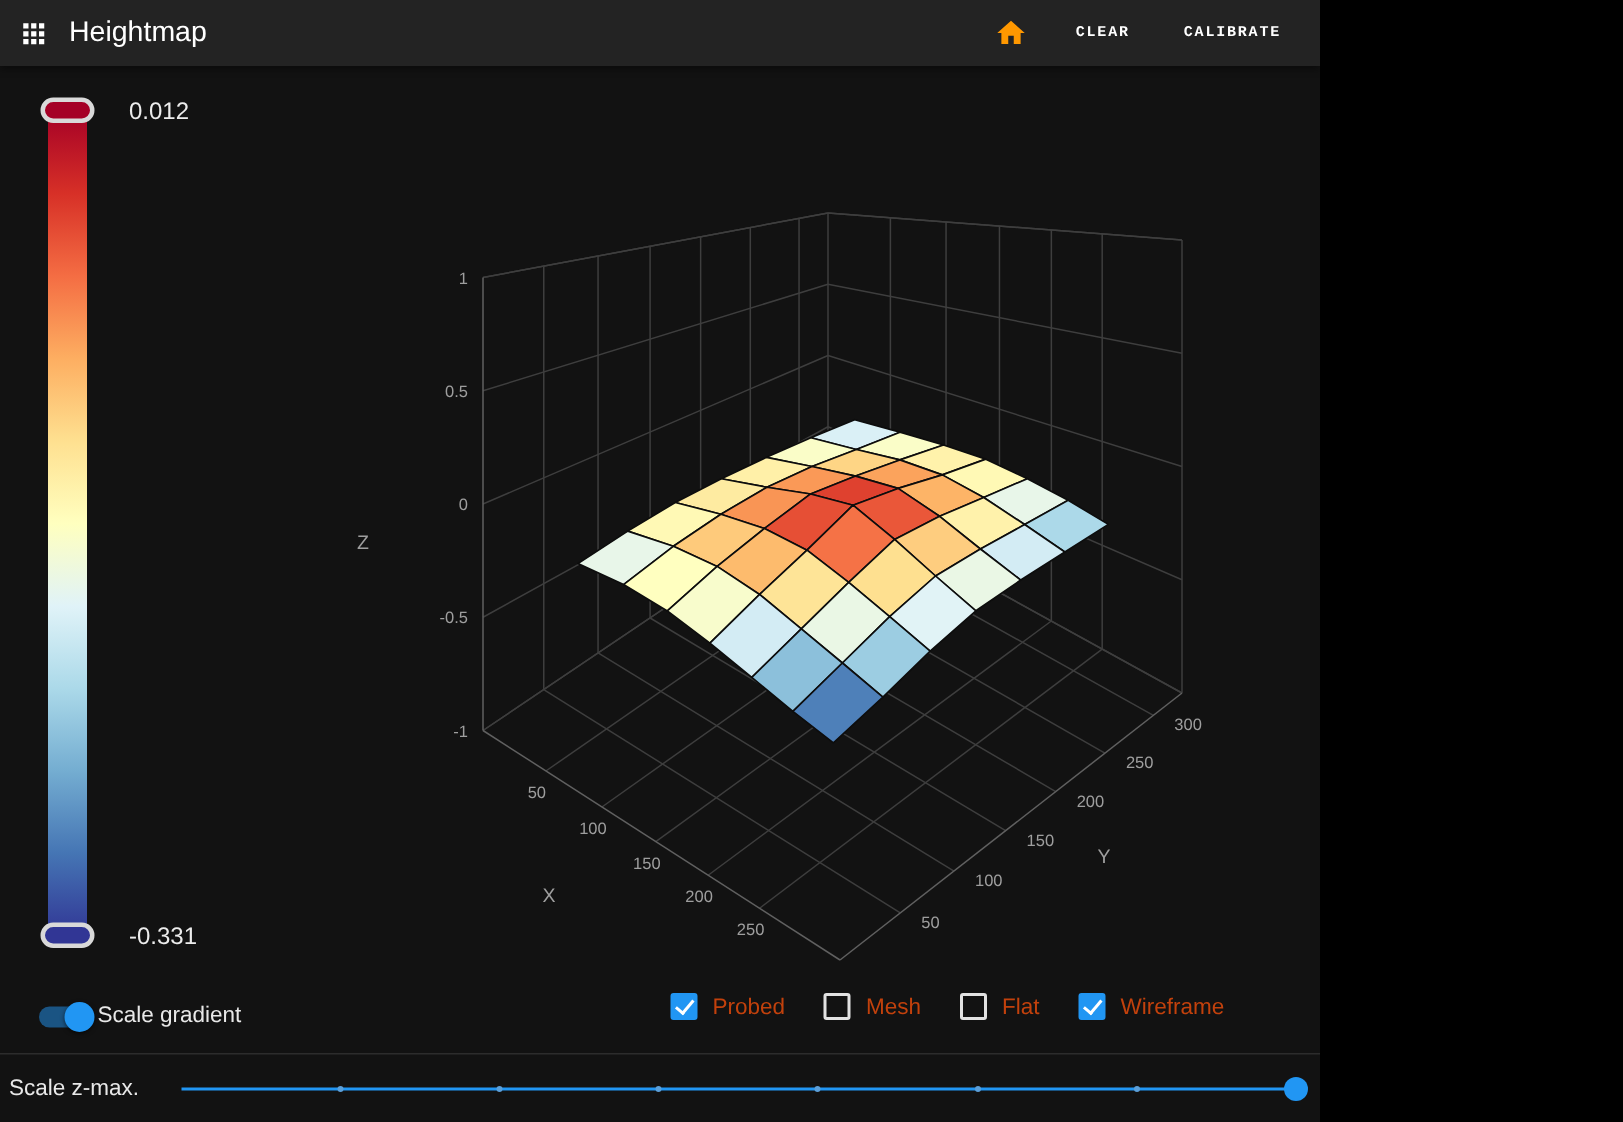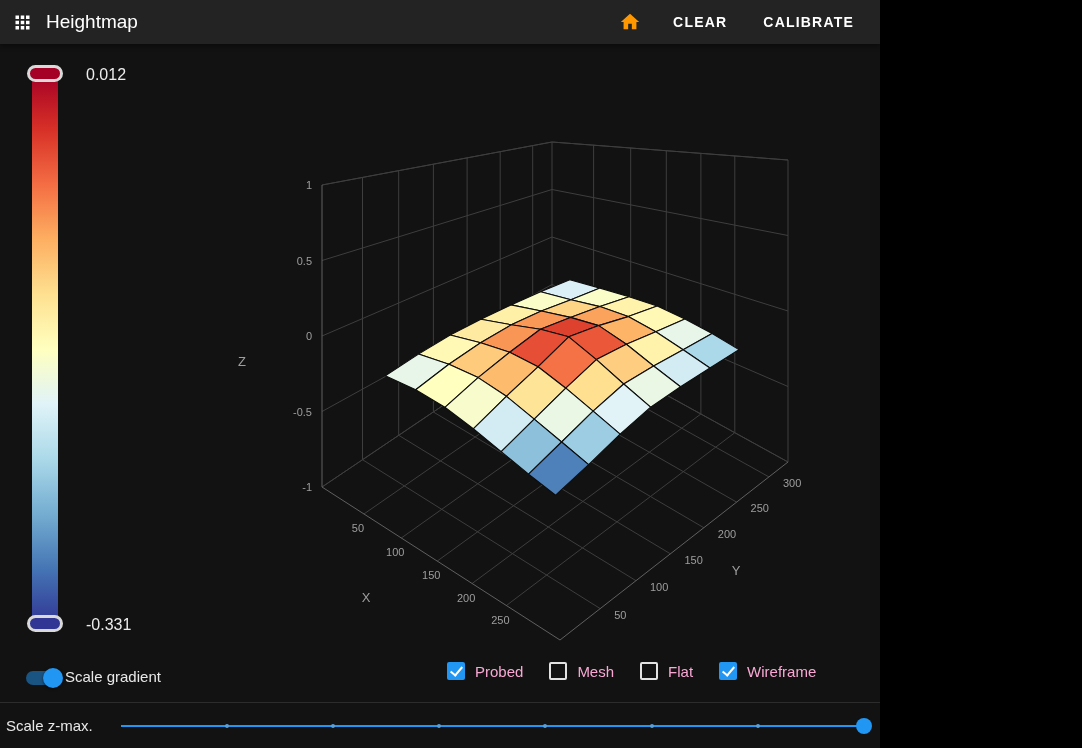--- a/index.html
+++ b/index.html
@@ -7,22 +7,22 @@
        font-family:"Liberation Sans",sans-serif;color:#e6e6e6;overflow:hidden;}
 
   
   header{position:absolute;top:0;left:0;right:0;height:44px;background:var(--header-bg,#232323);
          display:flex;align-items:center;justify-content:space-between;padding:0 12px;
          box-sizing:border-box;box-shadow:0 2px 5px rgba(0,0,0,.45);z-index:5;}
   .h-left{display:flex;align-items:center;gap:13px;}
   .title{font-size:19px;color:#fff;}
   .h-right{display:flex;align-items:center;gap:8px;}
   .icon-btn{background:none;border:none;padding:6px 10px;cursor:pointer;display:flex;align-items:center;}
-  .text-btn{background:none;border:none;color:#fff;font-weight:700;font-size:14px;letter-spacing:1.2px;
-            padding:9px 14px;cursor:pointer;font-family:Liberation Sans, sans-serif;border-radius:3px;}
+  .text-btn{background:none;border:none;color:#fff;font-weight:700;font-size:10px;letter-spacing:1.2px;
+            padding:9px 14px;cursor:pointer;font-family:Liberation Mono, monospace;border-radius:3px;}
 
   
   main{position:absolute;top:44px;left:0;right:0;height:658px;}
 
   
   .gradient-bar{position:absolute;left:32px;top:30px;width:26px;height:550px;border-radius:2px;}
   .grad-handle{position:absolute;left:27px;width:36px;height:17px;border:3px solid #d9d9d9;
                border-radius:10px;box-sizing:border-box;z-index:2;cursor:ns-resize;}
   .grad-handle.top{top:21px;}
   .grad-handle.bottom{top:571px;}
@@ -39,21 +39,21 @@
   .switch{position:relative;width:34px;height:14px;border-radius:7px;background:rgba(33,150,243,.5);}
   .knob{position:absolute;top:-3px;right:-3px;width:20px;height:20px;border-radius:50%;
         background:var(--accent,#2196f3);box-shadow:0 1px 3px rgba(0,0,0,.6);}
   .t-label{font-size:15px;color:#e8e8e8;}
   .checks{position:absolute;left:447px;top:613px;height:28px;display:flex;align-items:center;gap:26px;}
   .check-item{display:flex;align-items:center;gap:10px;cursor:pointer;}
   .checkbox{position:relative;width:18px;height:18px;border:2px solid #e2e2e2;border-radius:2px;box-sizing:border-box;}
   .checkbox.checked{background:var(--accent,#2196f3);border-color:var(--accent,#2196f3);}
   .checkbox.checked::after{content:"";position:absolute;left:4px;top:0px;width:5px;height:10px;
         border:solid #fff;border-width:0 2px 2px 0;transform:rotate(40deg);}
-  .check-label{font-size:15px;color:#f9a8d4;}
+  .check-label{font-size:15px;color:#c2410c;}
 
   
   footer{position:absolute;left:0;right:0;bottom:0;height:46px;border-top:1px solid #2c2c2c;
          display:flex;align-items:center;padding:0 6px;box-sizing:border-box;background:var(--page-bg,#121212);}
   .f-label{font-size:15px;color:#e8e8e8;white-space:nowrap;}
   .slider{position:relative;flex:1;height:2px;background:var(--accent,#2196f3);margin-left:28px;margin-right:10px;}
   .dot{position:absolute;top:-1px;width:4px;height:4px;border-radius:50%;background:#5c9fd8;transform:translateX(-2px);}
   .thumb{position:absolute;right:-8px;top:-7px;width:16px;height:16px;border-radius:50%;
          background:var(--accent,#2196f3);cursor:pointer;}
 </style>

